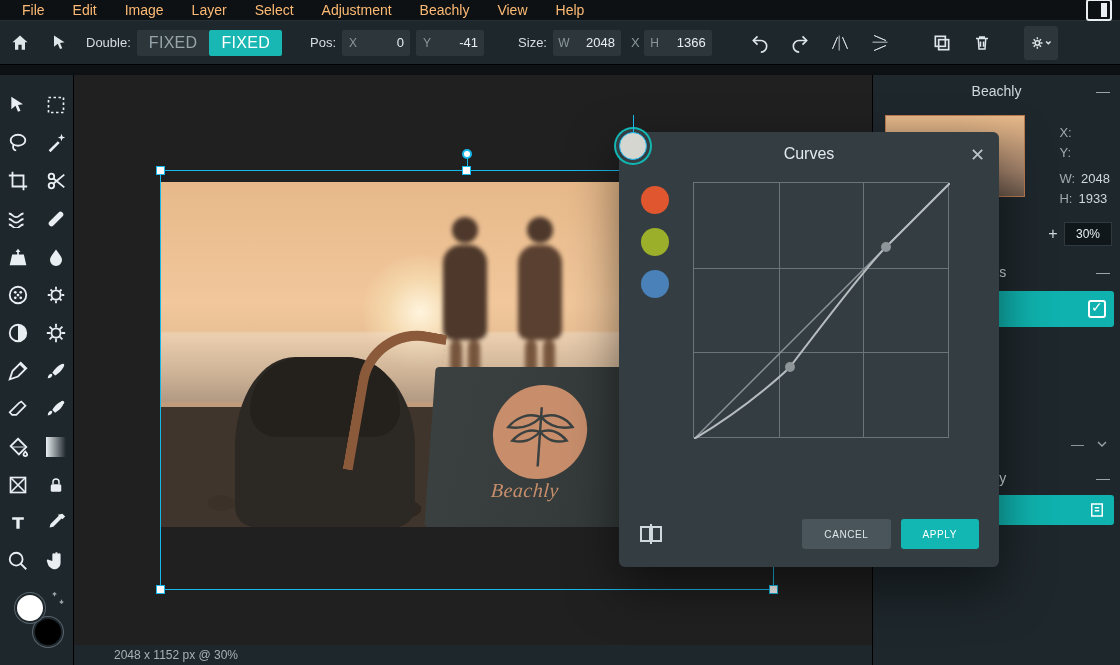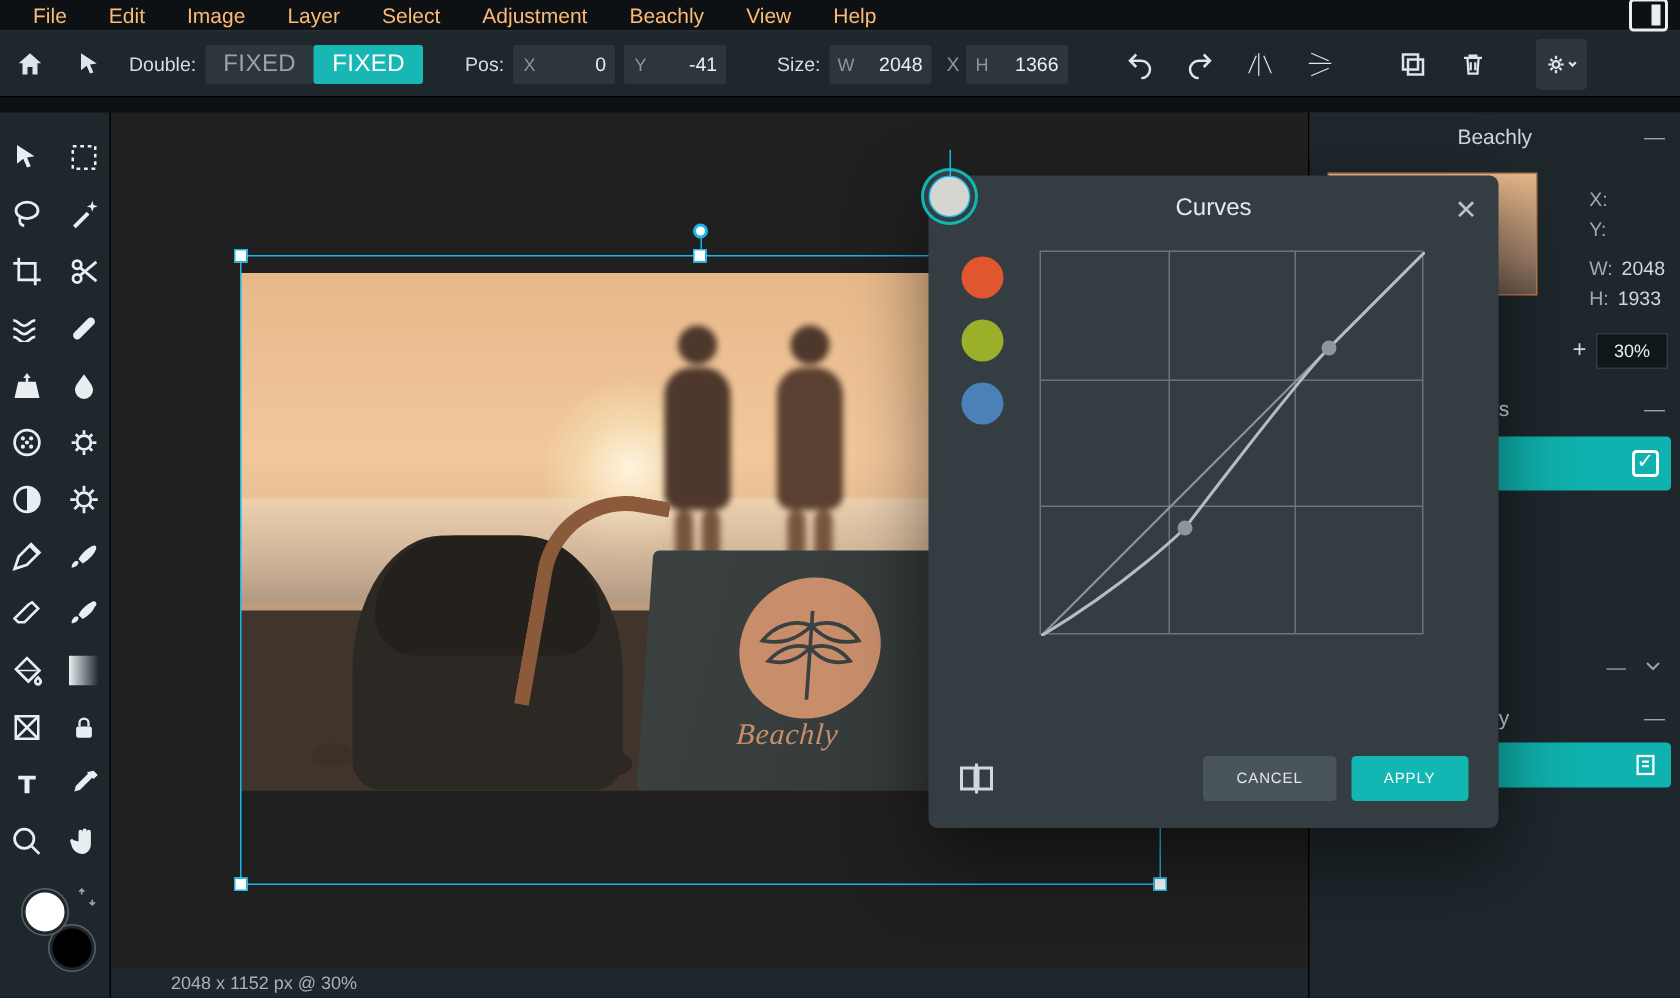--- a/index.html
+++ b/index.html
@@ -96,21 +96,21 @@
   .zoomrow .pct{width:48px;height:24px;margin-right:8px;background:#10171a;border:1px solid #2e3a40;color:#e8eef1;display:flex;align-items:center;justify-content:center;font-size:12px}
 
   .panels .subhead{position:absolute;left:0;right:0;height:30px;display:flex;align-items:center;justify-content:center;font-size:14px}
   .panels .subhead .min{position:absolute;right:10px;color:#9aa5ab}
   .layers-area{position:absolute;left:0;right:0;top:210px}
   .layer-sel{height:36px;background:#0fb2ae;border-radius:3px;display:flex;align-items:center;justify-content:flex-end;padding-right:8px}
   .layer-sel .chk{width:18px;height:18px;border:2px solid #fff;border-radius:3px;position:relative}
   .layer-sel .chk:after{content:"✓";position:absolute;left:1px;top:-3px;color:#fff;font-size:14px}
 
   
-  .curves{position:absolute;left:619px;top:117px;width:380px;height:435px;background:#333d42;border-radius:6px;box-shadow:0 20px 50px rgba(0,0,0,.5)}
+  .curves{position:absolute;left:619px;top:132px;width:380px;height:435px;background:#333d42;border-radius:6px;box-shadow:0 20px 50px rgba(0,0,0,.5)}
   .curves .titlebar{height:44px;display:flex;align-items:center;justify-content:center;color:#e3eaed;font-size:16px;position:relative}
   .curves .titlebar .close{position:absolute;right:14px;top:12px;color:#bac3c8;font-size:18px;cursor:pointer}
   .curves .body{padding:6px 22px 0 22px;display:flex}
   .curves .chans{display:flex;flex-direction:column;gap:14px;margin-right:24px;margin-top:4px}
   .curves .chan{width:28px;height:28px;border-radius:50%;cursor:pointer}
   .curves .chan.sel{box-shadow:0 0 0 3px #333d42,0 0 0 5px currentColor}
   .curves .grid{position:relative;width:256px;height:256px;border:1px solid #6a747a}
   .curves .grid .g{position:absolute;background:#6a747a;left:0;right:0;height:1px}
   .curves .grid .gv{position:absolute;background:#6a747a;top:0;bottom:0;width:1px}
   .curves .hint{color:#97a3a9;font-size:12px;letter-spacing:.4px;margin:18px 0 0 22px}

